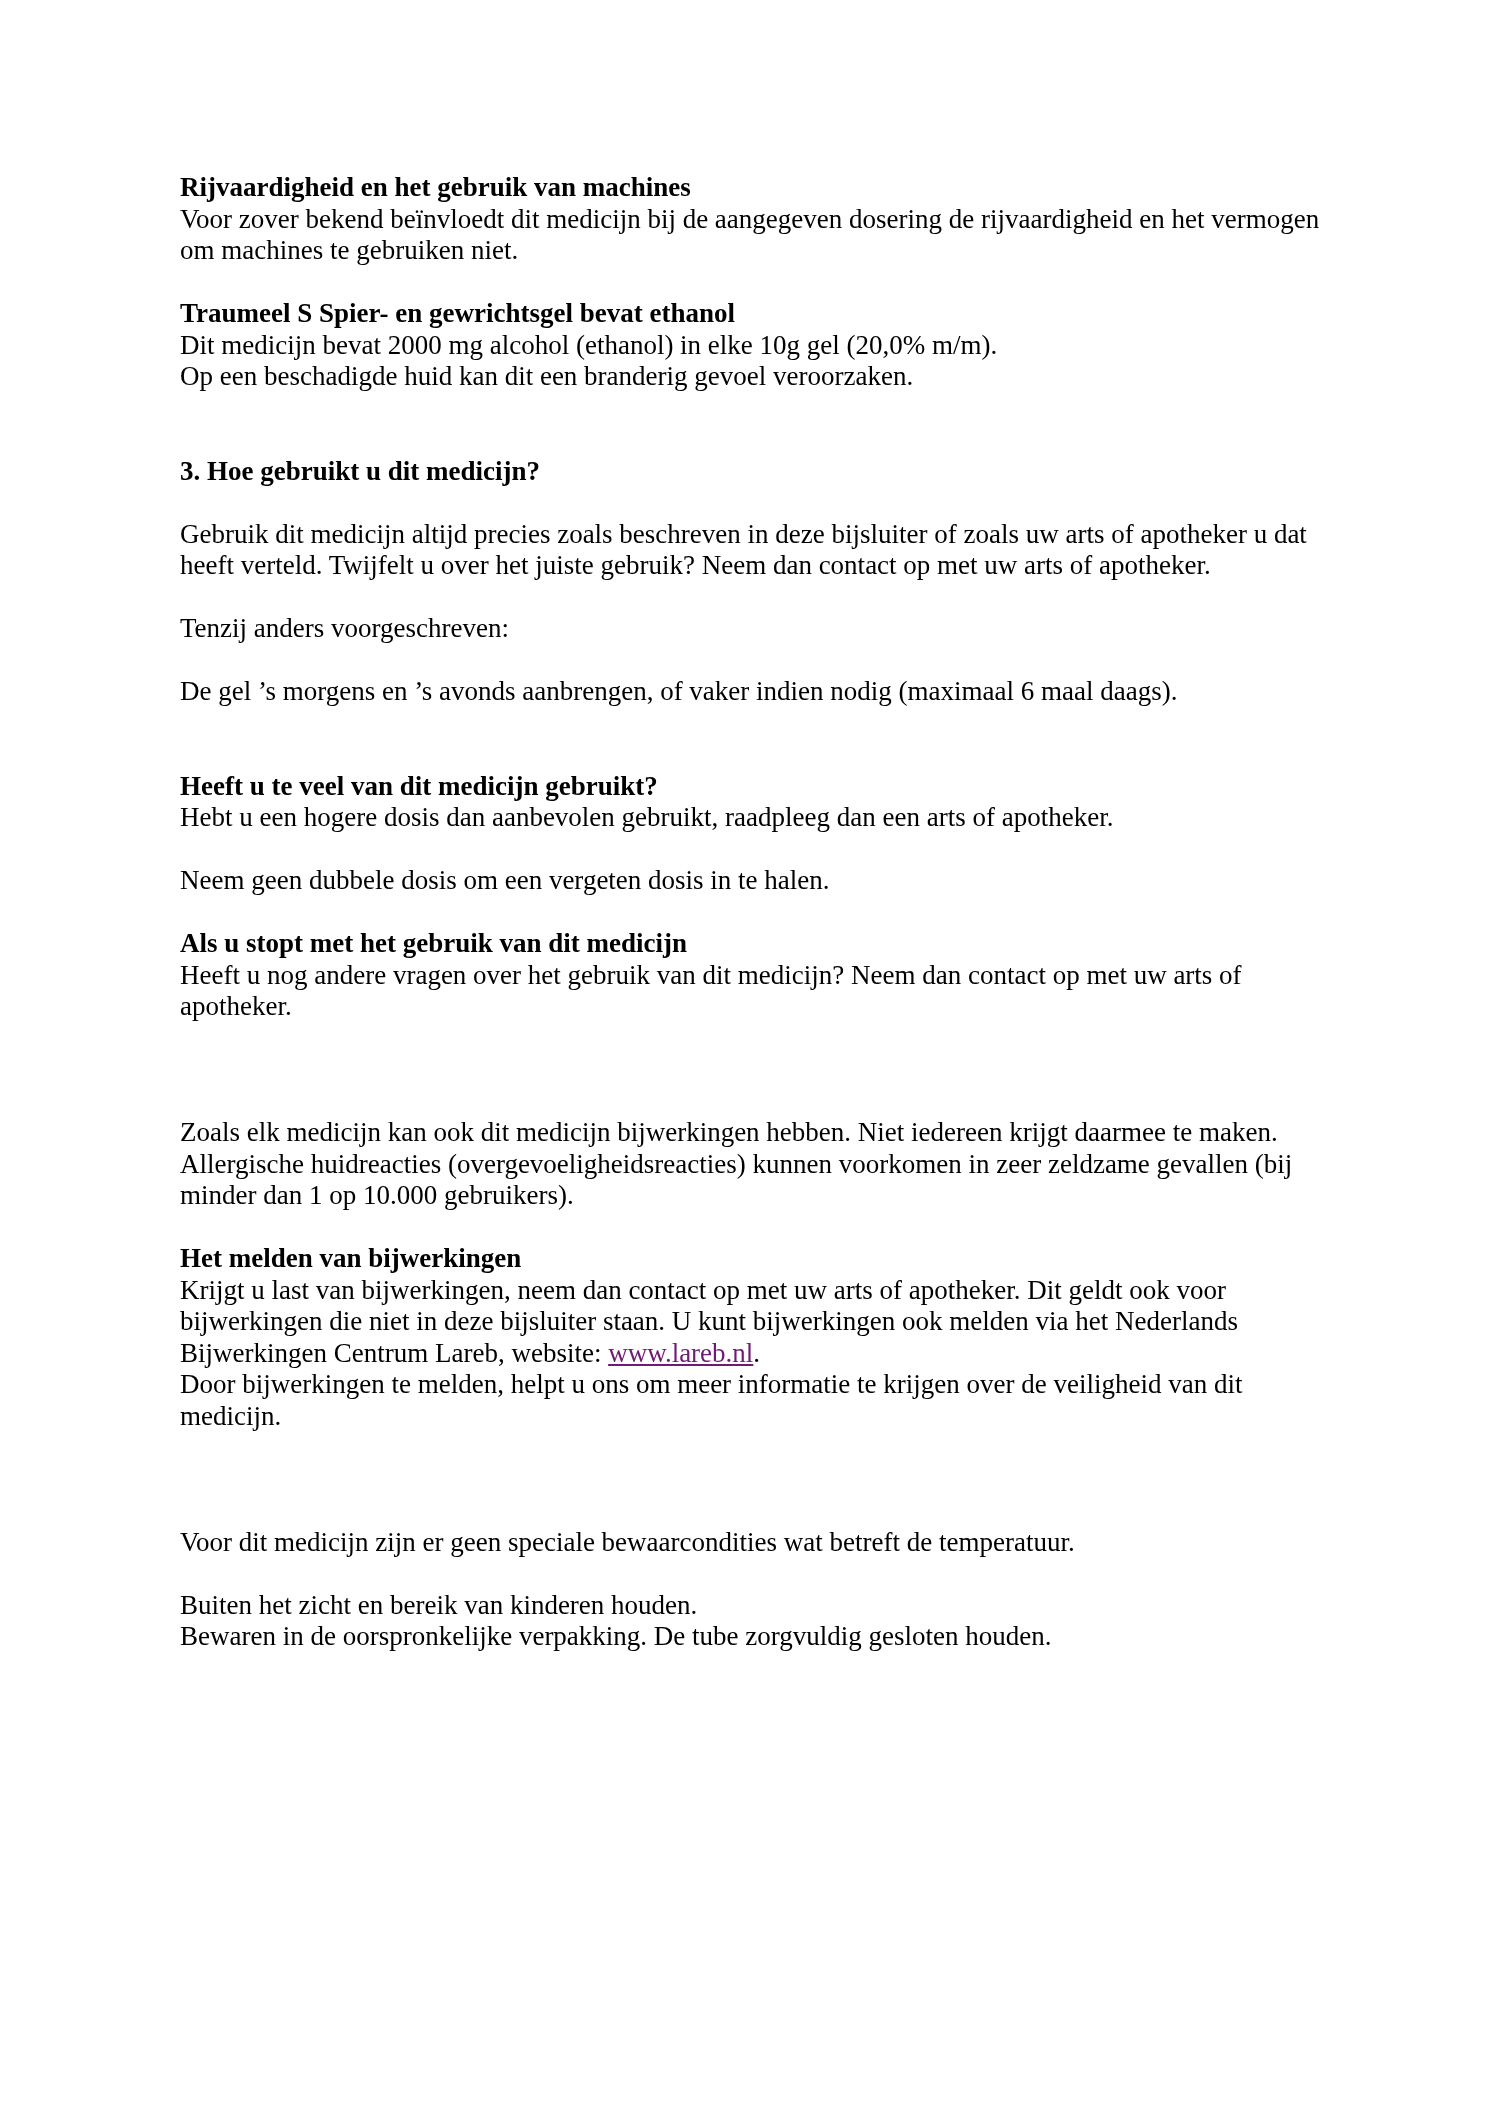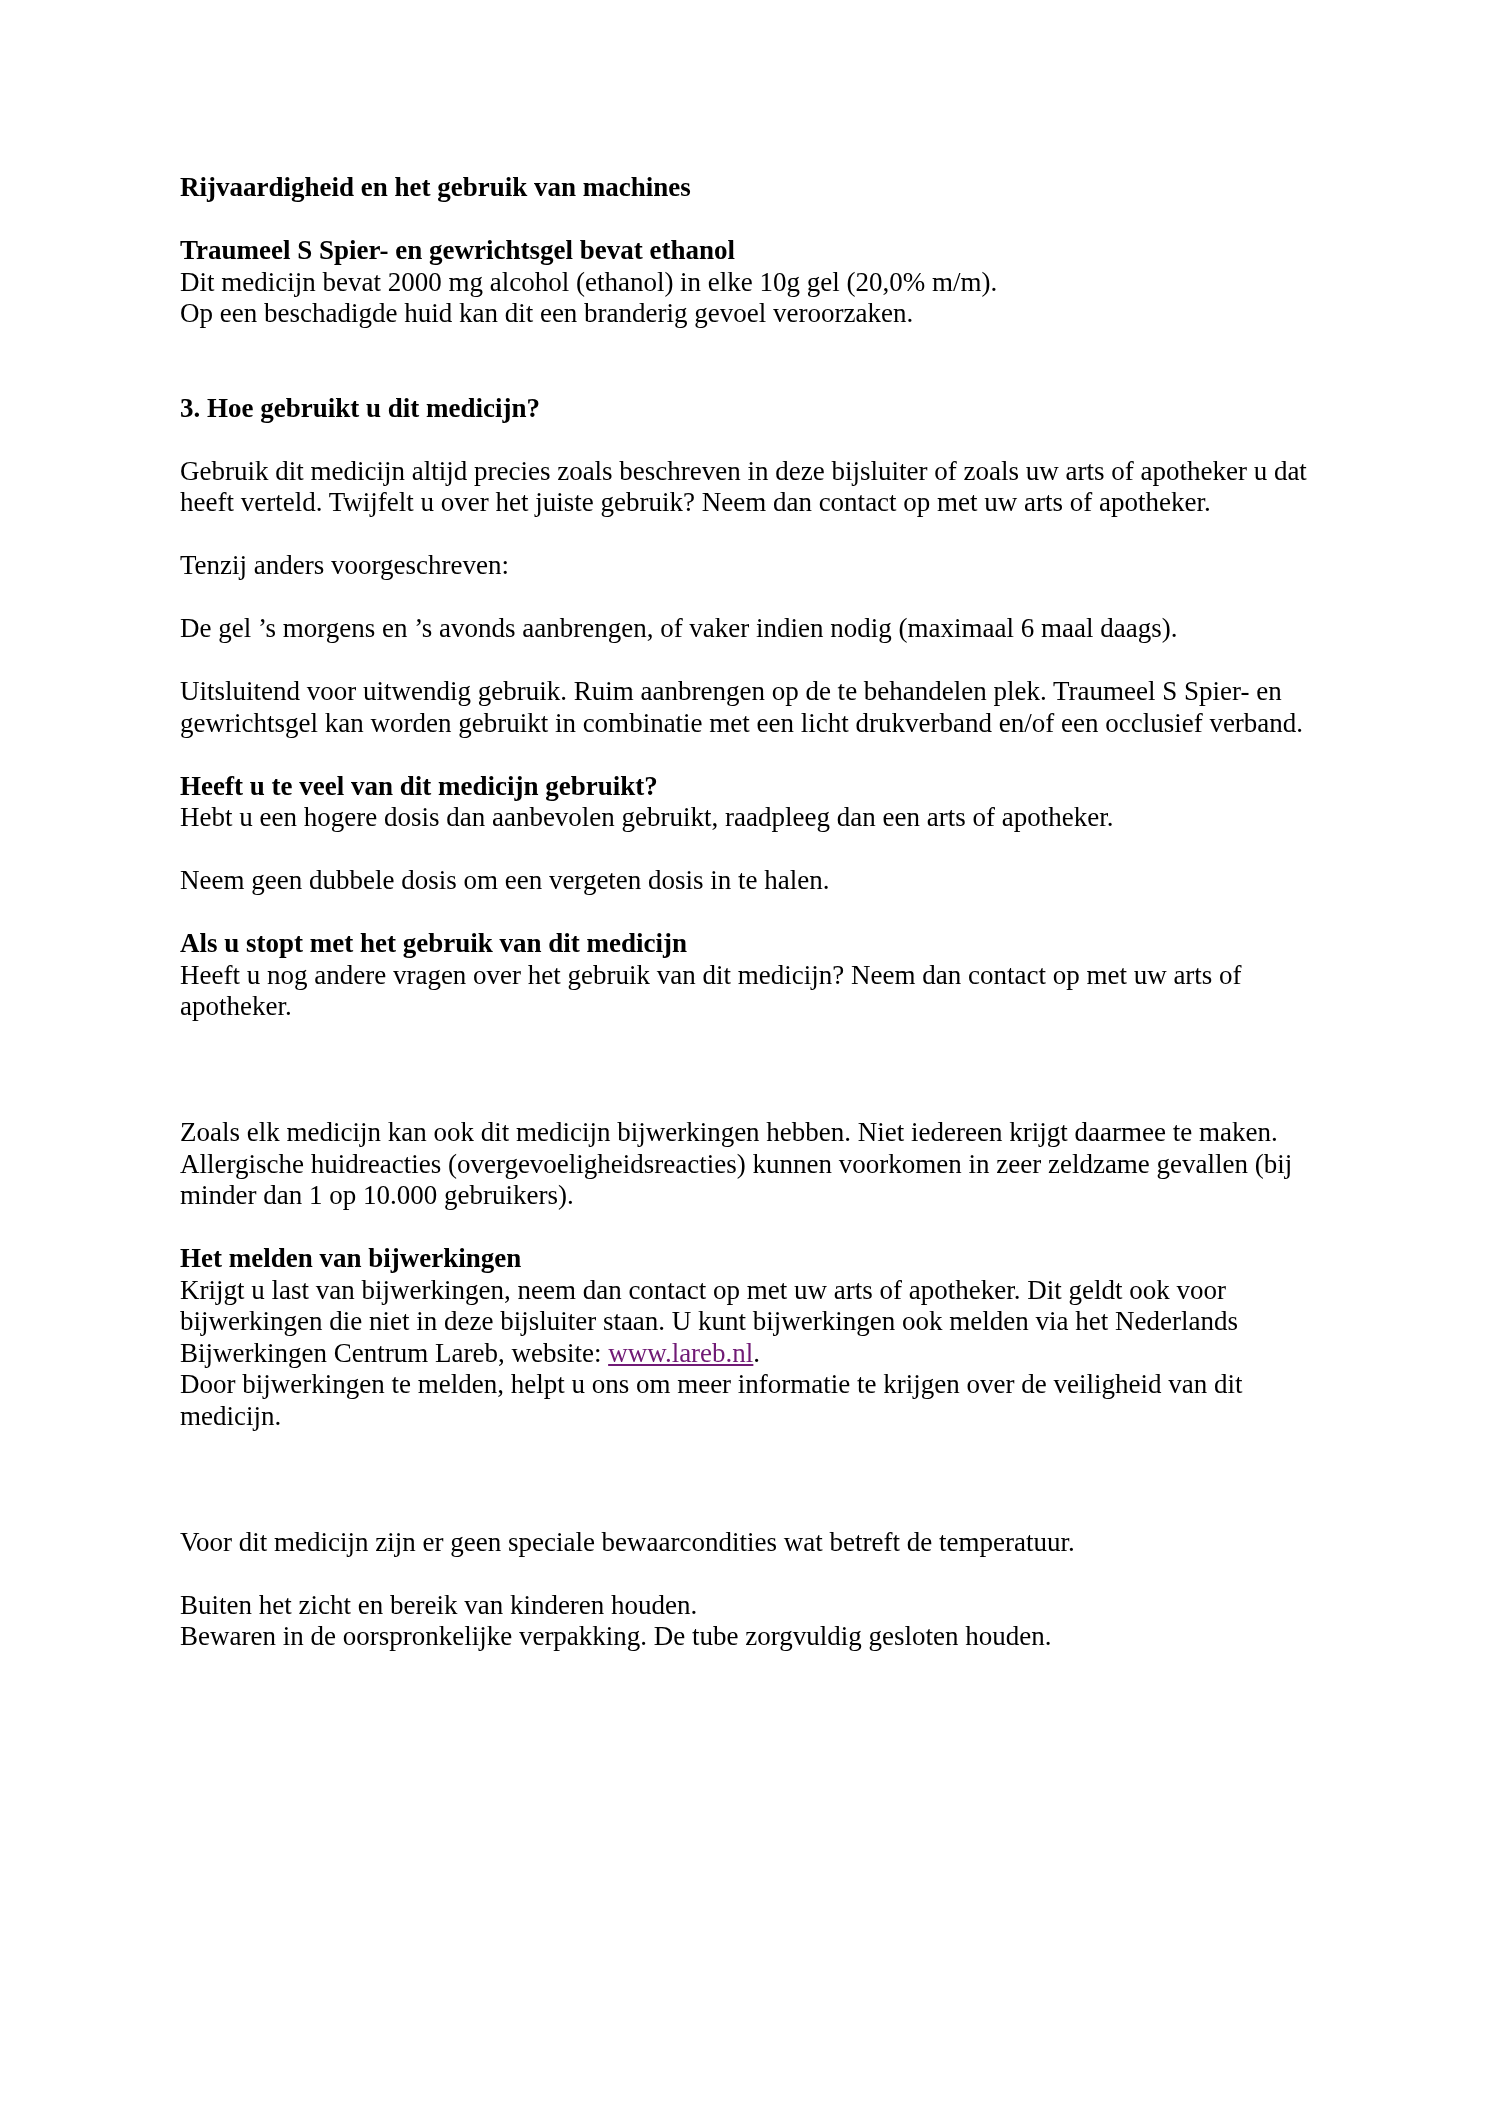--- a/index.html
+++ b/index.html
@@ -26,38 +26,38 @@
   .gap2{height:63px;}
   a.link{color:#701a75;text-decoration:underline;cursor:pointer;}
 </style>
 </head>
 <body>
 
 <div class="page">
   <div class="content">
 
     <p class="b">Rijvaardigheid en het gebruik van machines</p>
+    <p>Voor zover bekend beïnvloedt dit medicijn bij de aangegeven dosering de rijvaardigheid en het vermogen om machines te gebruiken niet.</p>
 
     <div class="gap"></div>
 
     <p class="b">Traumeel S Spier- en gewrichtsgel bevat ethanol</p>
     <p>Dit medicijn bevat 2000 mg alcohol (ethanol) in elke 10g gel (20,0% m/m).</p>
     <p>Op een beschadigde huid kan dit een branderig gevoel veroorzaken.</p>
 
     <div class="gap2"></div>
 
     <p class="b">3. Hoe gebruikt u dit medicijn?</p>
     <div class="gap"></div>
     <p>Gebruik dit medicijn altijd precies zoals beschreven in deze bijsluiter of zoals uw arts of apotheker u dat heeft verteld. Twijfelt u over het juiste gebruik? Neem dan contact op met uw arts of apotheker.</p>
     <div class="gap"></div>
     <p>Tenzij anders voorgeschreven:</p>
     <div class="gap"></div>
     <p>De gel ’s morgens en ’s avonds aanbrengen, of vaker indien nodig (maximaal 6 maal daags).</p>
     <div class="gap"></div>
-    <p>Uitsluitend voor uitwendig gebruik. Ruim aanbrengen op de te behandelen plek. Traumeel S Spier- en gewrichtsgel kan worden gebruikt in combinatie met een licht drukverband en/of een occlusief verband.</p>
     <div class="gap"></div>
     <p class="b">Heeft u te veel van dit medicijn gebruikt?</p>
     <p>Hebt u een hogere dosis dan aanbevolen gebruikt, raadpleeg dan een arts of apotheker.</p>
     <div class="gap"></div>
     <p>Neem geen dubbele dosis om een vergeten dosis in te halen.</p>
     <div class="gap"></div>
     <p class="b">Als u stopt met het gebruik van dit medicijn</p>
     <p>Heeft u nog andere vragen over het gebruik van dit medicijn? Neem dan contact op met uw arts of apotheker.</p>
 
     <div class="gap2"></div>

